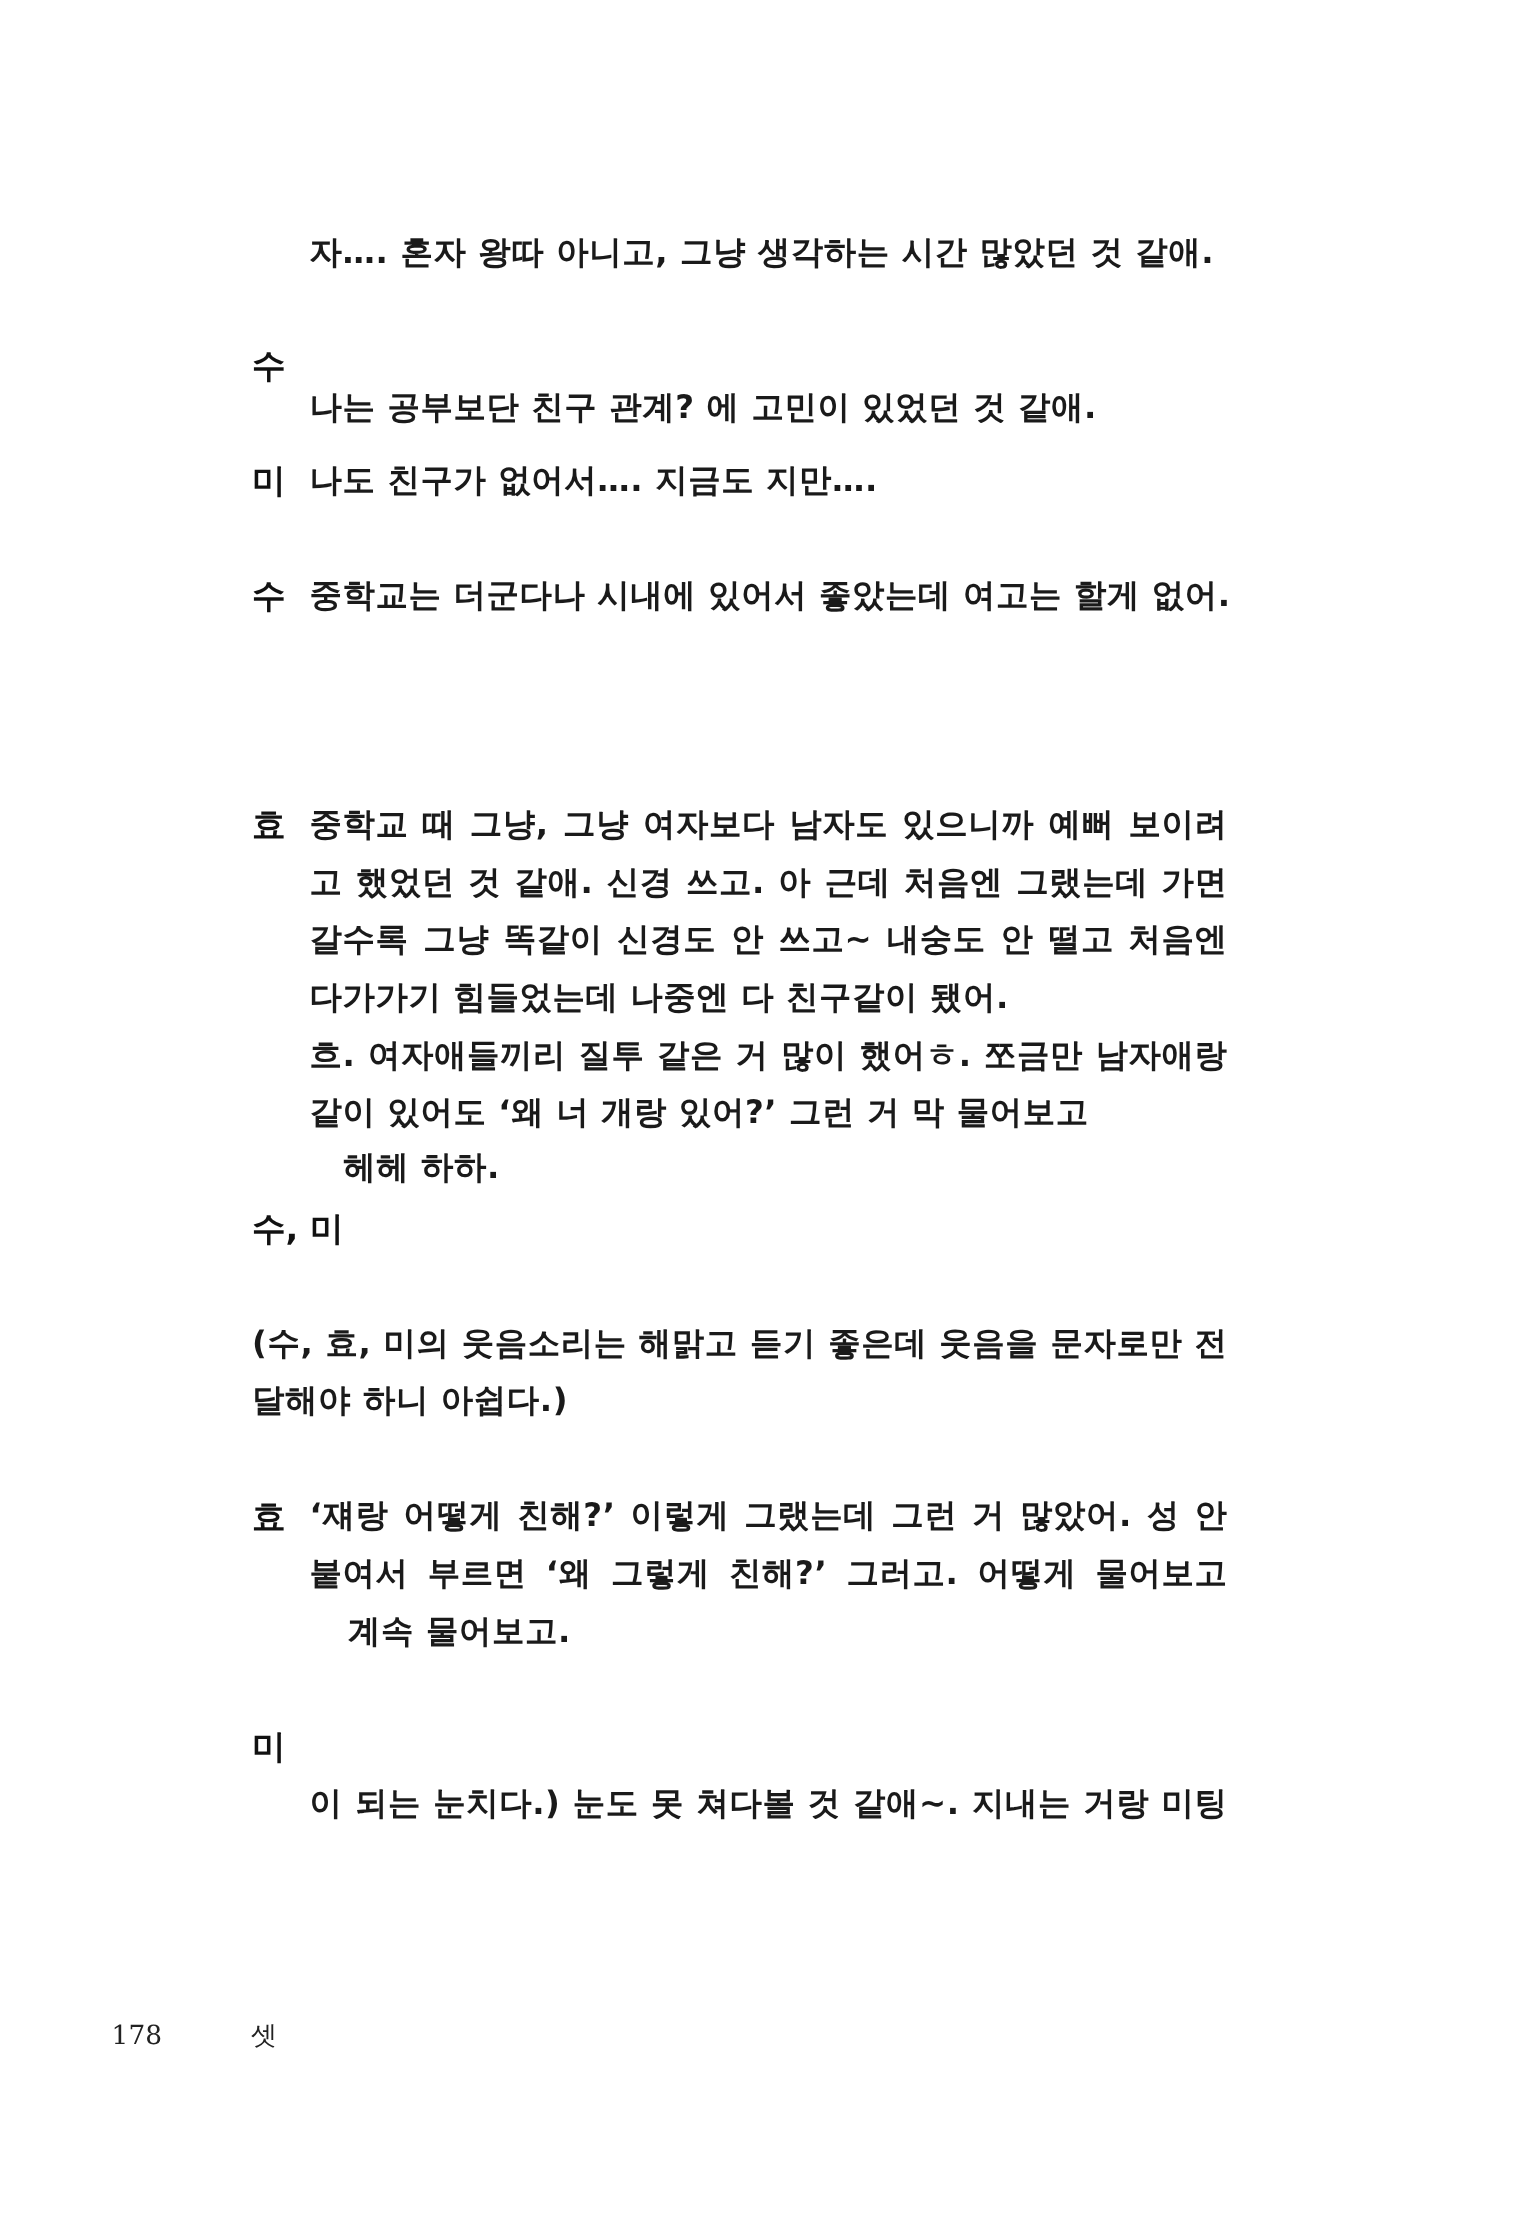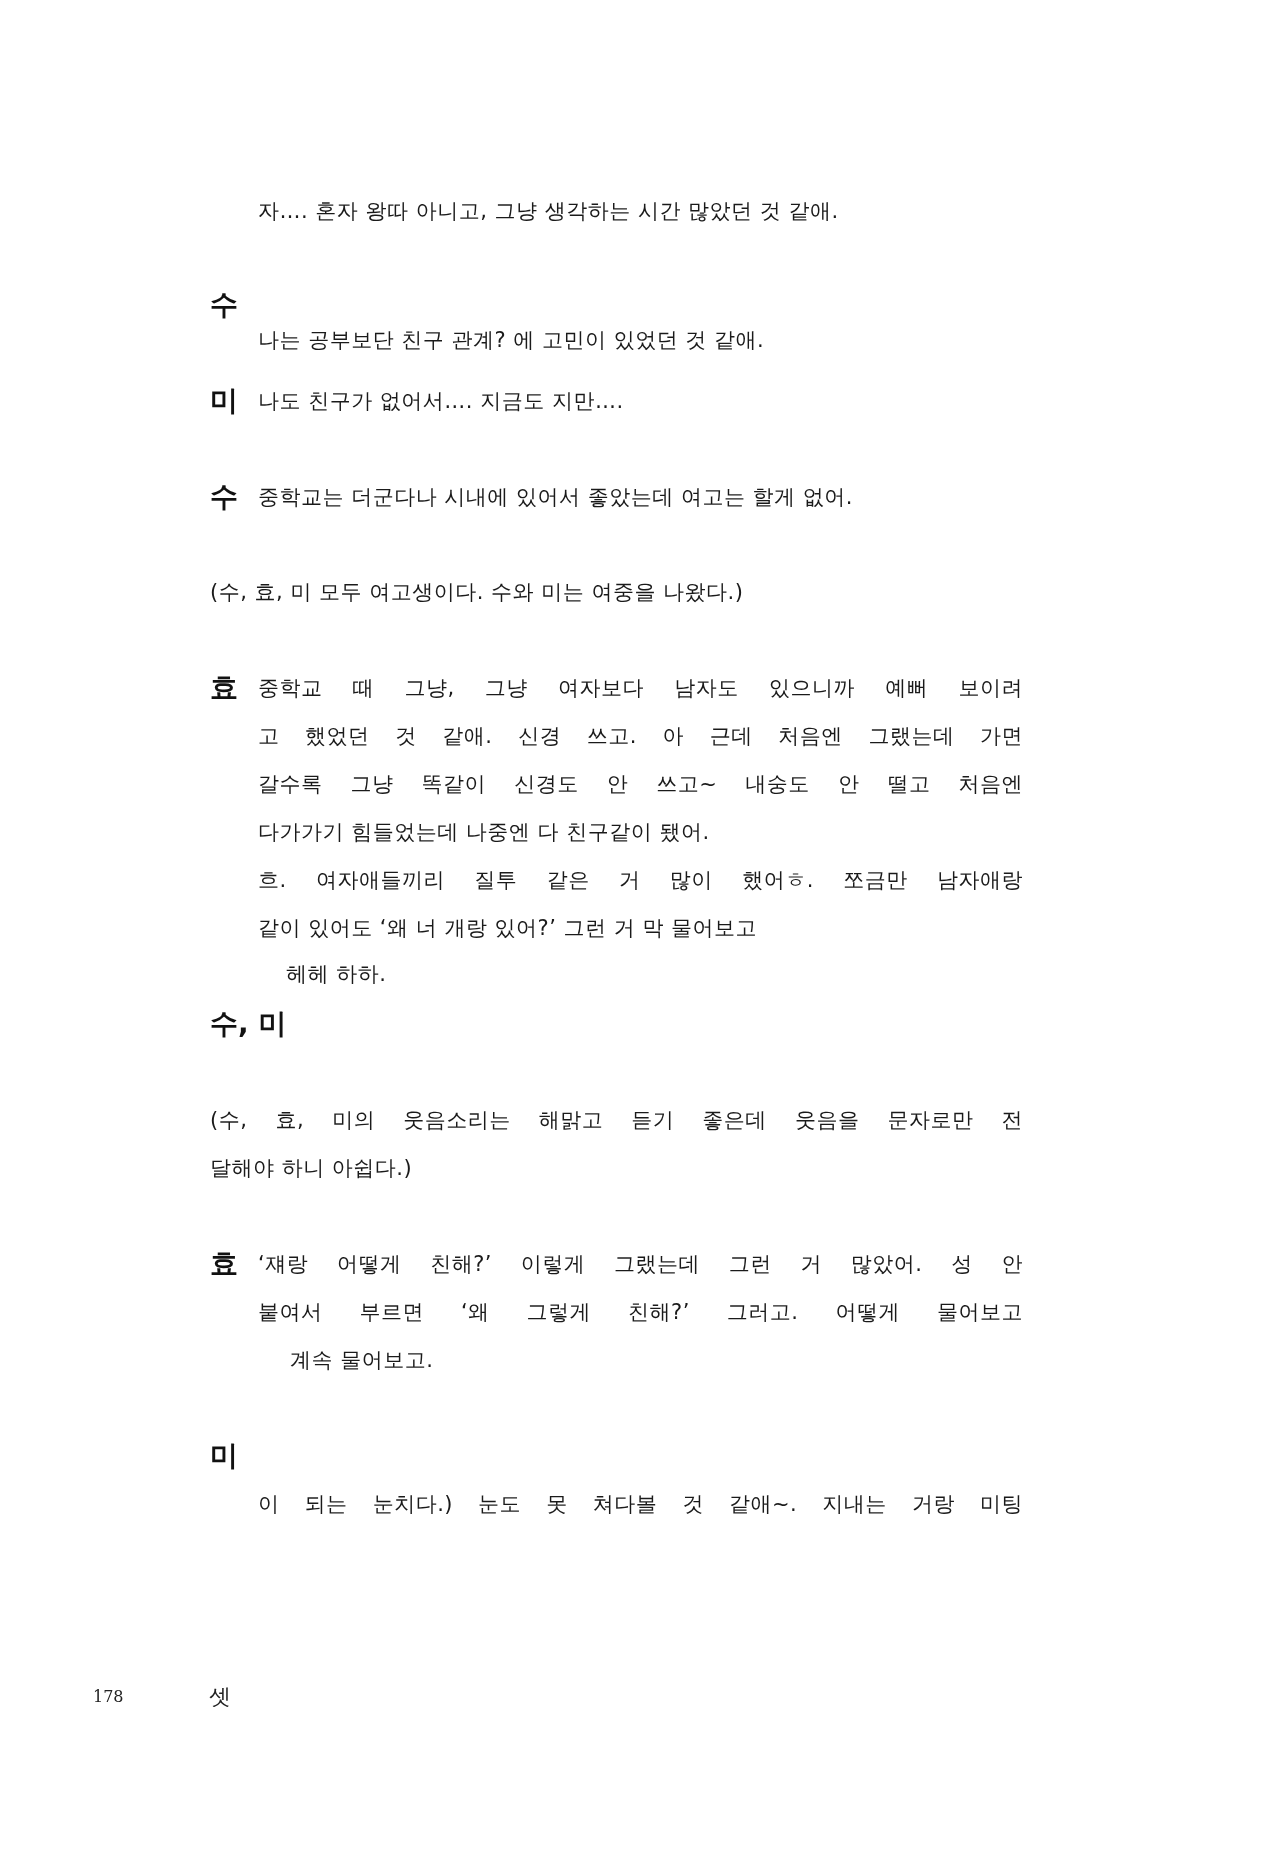--- a/index.html
+++ b/index.html
@@ -15,42 +15,42 @@
       color: #1a1a1a;
       font-family: "DejaVu Sans", "Liberation Sans", sans-serif;
     }
     .page {
       position: absolute;
       left: 0; top: 0;
       width: 1280px; height: 1861px;
     }
     .line {
       position: absolute;
-      font-size: 21px;
+      font-size: 27px;
       line-height: 34px;
       white-space: nowrap;
       letter-spacing: 0.5px;
-      font-weight: 400;
+      font-weight: 700;
     }
     .speaker {
       position: absolute;
       font-size: 28px;
       line-height: 34px;
       font-weight: bold;
       white-space: nowrap;
       color: #111111;
     }
     .justify {
       text-align: justify;
       text-align-last: justify;
     }
     .folio {
       position: absolute;
       font-family: "DejaVu Serif", "Liberation Serif", serif;
-      font-size: 16px;
+      font-size: 22px;
       line-height: 28px;
       color: #222222;
     }
     .runner {
       position: absolute;
       font-size: 22px;
       line-height: 28px;
       color: #222222;
     }
   </style>
@@ -63,21 +63,20 @@
 
   <div class="speaker" style="left:210px; top:288px;">수</div>
   <div class="line" style="left:258px; top:296px;margin-top:27px;">나는 공부보단 친구 관계? 에 고민이 있었던 것 같애.</div>
 
   <div class="speaker" style="left:210px; top:384px;">미</div>
   <div class="line" style="left:258px; top:384px;">나도 친구가 없어서…. 지금도 지만….</div>
 
   <div class="speaker" style="left:210px; top:480px;">수</div>
   <div class="line" style="left:258px; top:480px;">중학교는 더군다나 시내에 있어서 좋았는데 여고는 할게 없어.</div>
 
-  <div class="line" style="left:210px; top:575px;">(수, 효, 미 모두 여고생이다. 수와 미는 여중을 나왔다.)</div>
 
   <div class="speaker" style="left:210px; top:671px;">효</div>
   <div class="line justify" style="left:258px; top:671px; width:765px;">중학교 때 그냥, 그냥 여자보다 남자도 있으니까 예뻐 보이려</div>
   <div class="line justify" style="left:258px; top:719px; width:765px;">고 했었던 것 같애. 신경 쓰고. 아 근데 처음엔 그랬는데 가면</div>
   <div class="line justify" style="left:258px; top:767px; width:765px;">갈수록 그냥 똑같이 신경도 안 쓰고~ 내숭도 안 떨고 처음엔</div>
   <div class="line" style="left:258px; top:815px;">다가가기 힘들었는데 나중엔 다 친구같이 됐어.</div>
   <div class="line justify" style="left:258px; top:863px; width:765px;">흐. 여자애들끼리 질투 같은 거 많이 했어ㅎ. 쪼금만 남자애랑</div>
   <div class="line" style="left:258px; top:911px;">같이 있어도 ‘왜 너 개랑 있어?’ 그런 거 막 물어보고</div>
 
   <div class="speaker" style="left:210px; top:1007px;">수, 미</div>

